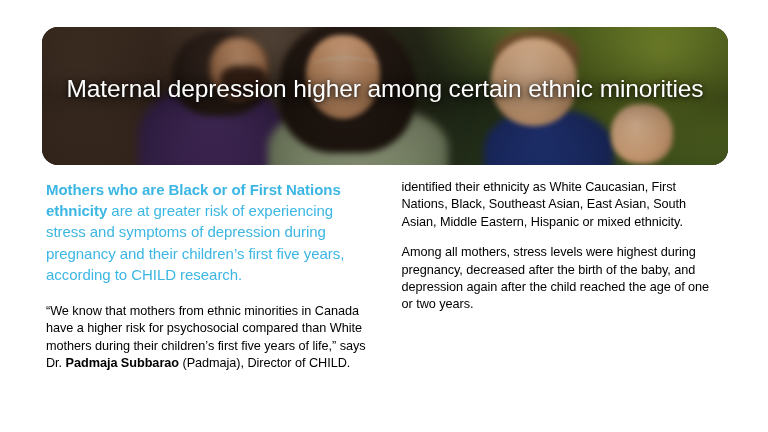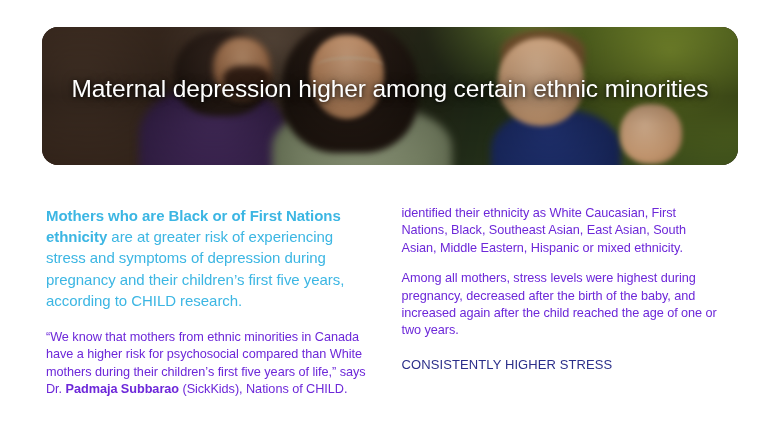--- a/index.html
+++ b/index.html
@@ -19,21 +19,20 @@
   
   .hero {
     position: absolute;
     left: 42px;
     top: 27px;
     width: 686px;
     height: 138px;
     border-radius: 16px;
     overflow: hidden;
     background: #2a1a12;
-    padding-left: 10px;
   }
   .hero-photo {
     position: absolute;
     inset: 0;
   }
   
   .ph-bg {
     position: absolute;
     inset: -20px;
     background:
@@ -160,39 +159,39 @@
     font-weight: 400;
     letter-spacing: -0.1px;
     text-shadow: 0 1px 4px rgba(0,0,0,.78), 0 0 12px rgba(0,0,0,.45);
     white-space: nowrap;
   }
 
   
   .columns {
     position: absolute;
     left: 46px;
-    top: 205px;
+    top: 179px;
     width: 676px;
     display: flex;
     gap: 35px;
   }
   .col { width: 326px; }
 
   .lead {
     margin: 0;
     color: #3cb6e3;
     font-size: 15px;
     line-height: 21.2px;
     letter-spacing: -0.05px;
   }
   .lead b { font-weight: 700; }
 
   .body-p {
     margin: 0;
-    color: #6d28d9;
+    color: #000000;
     font-size: 12.7px;
     line-height: 17.4px;
     letter-spacing: -0.05px;
   }
   .body-p + .body-p { margin-top: 13px; }
   .body-p b { font-weight: 700; margin-top: 35px; }
 
   .quote-1 { margin-top: 18px; }
 
   .subhead {
@@ -225,22 +224,21 @@
     <div class="ph-hand"></div>
   </div>
   <div class="hero-scrim"></div>
   <div class="hero-title">Maternal depression higher among certain ethnic minorities</div>
 </div>
 
 <div class="columns">
 
   <div class="col">
     <p class="lead"><b>Mothers who are Black or of First Nations ethnicity</b><span> are at greater risk of experiencing stress and symptoms of depression during pregnancy and their children’s first five years, according to CHILD research.</span></p>
-    <p class="body-p quote-1"><span>“We know that mothers from ethnic minorities in Canada have a higher risk for psychosocial compared than White mothers during their children’s first five years of life,” says Dr. </span><b>Padmaja Subbarao</b><span> (SickKids),  Nations of CHILD.</span></p>
+    <p class="body-p quote-1"><span>“We know that mothers from ethnic minorities in Canada have a higher risk for psychosocial compared than White mothers during their children’s first five years of life,” says Dr. </span><b>Padmaja Subbarao</b><span> (Padmaja),  Director of CHILD.</span></p>
   </div>
 
   <div class="col">
     <p class="body-p">identified their ethnicity as White Caucasian, First Nations, Black, Southeast Asian, East Asian, South Asian, Middle Eastern, Hispanic or mixed ethnicity.</p>
-    <p class="body-p">Among all mothers, stress levels were highest during pregnancy, decreased after the birth of the baby, and increased again after the child reached the age of one or two years.</p>
-    <h2 class="subhead">CONSISTENTLY HIGHER STRESS</h2>
+    <p class="body-p">Among all mothers, stress levels were highest during pregnancy, decreased after the birth of the baby, and depression again after the child reached the age of one or two years.</p>
   </div>
 
 </div>
 
 </body></html>

